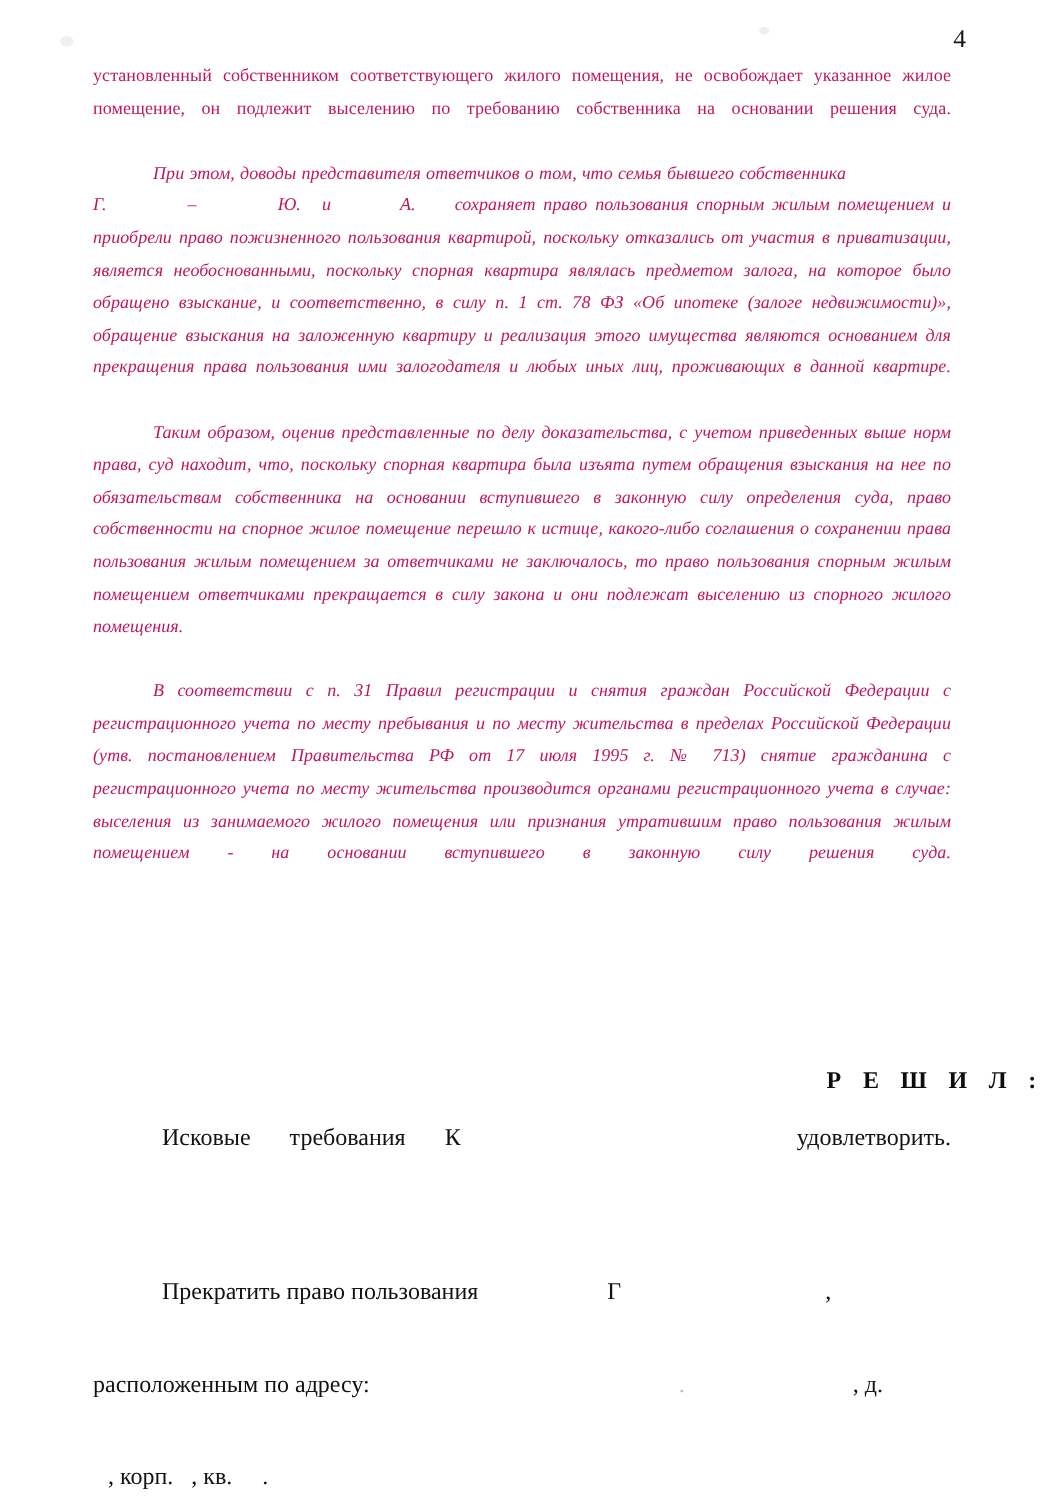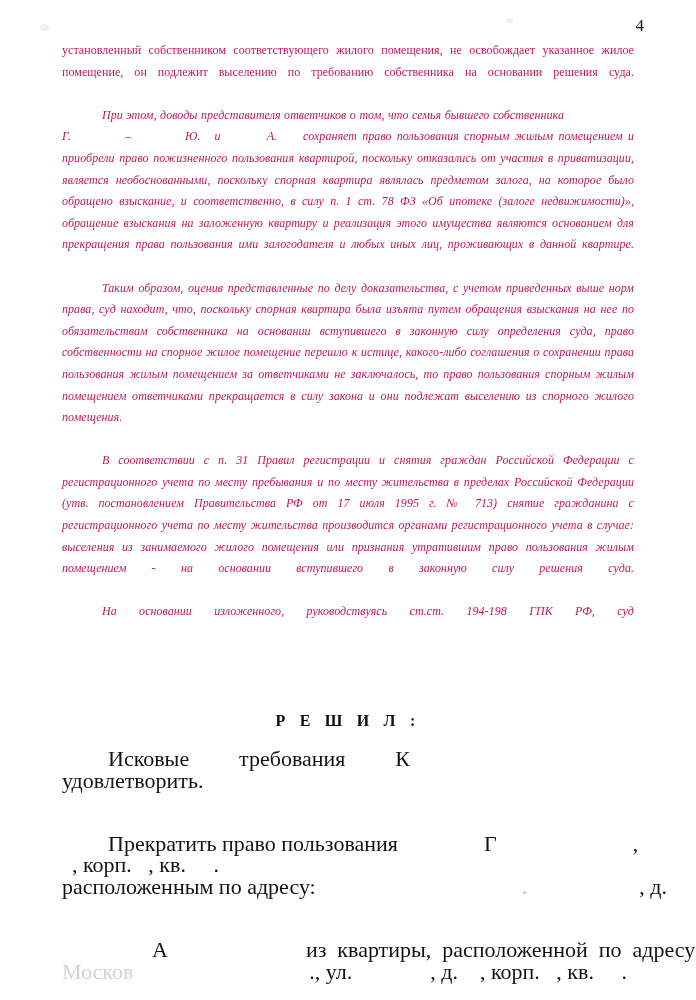--- a/index.html
+++ b/index.html
@@ -65,48 +65,49 @@
     display: inline-block;
     vertical-align: baseline;
   }
 
   
   .verdict-heading {
     position: absolute;
     left: 0;
     top: 712px;
     width: 696px;
-    text-align: center;
+    text-align: right;
     font-size: 16px;
     font-weight: bold;
     letter-spacing: 5.2px;
     color: #0d0d0d;
   }
 
   .ruling-block {
     position: absolute;
     left: 62px;
     top: 748px;
     width: 572px;
   }
   .ruling-para {
     margin: 0;
-    font-size: 22px;
+    font-size: 16px;
     line-height: 21.6px;
     color: #121212;
     text-align: justify;
     text-justify: inter-word;
   }
   .ruling-para:after { content: ""; display: inline-block; width: 100%; }
 
   .ruling-spacer { height: 20px; }
 
   .r-line {
     display: block;
     white-space: pre;
+    margin-top: 40px;
   }
 
   
   .faded {
     color: #d2d2d2;
     filter: blur(0.5px);
   }
   .faint-mark {
     color: #bdbdbd;
   }
@@ -140,40 +141,37 @@
 
     <p class="para indent">
       <span>Таким образом, оценив представленные по делу доказательства, с учетом приведенных выше норм права, суд находит, что, поскольку спорная квартира была изъята путем обращения взыскания на нее по обязательствам собственника на основании вступившего в законную силу определения суда, право собственности на спорное жилое помещение перешло к истице, какого-либо соглашения о сохранении права пользования жилым помещением за ответчиками не заключалось, то право пользования спорным жилым помещением ответчиками прекращается в силу закона и они подлежат выселению из спорного жилого помещения.</span>
     </p>
 
     <p class="para indent">
       <span>В соответствии с п. 31 Правил регистрации и снятия граждан Российской Федерации с регистрационного учета по месту пребывания и по месту жительства в пределах Российской Федерации (утв. постановлением Правительства РФ от 17 июля 1995 г. № 713) снятие гражданина с регистрационного учета по месту жительства производится органами регистрационного учета в случае: выселения из занимаемого жилого помещения или признания утратившим право пользования жилым помещением - на основании вступившего в законную силу решения суда.</span>
     </p>
 
 
-    <p class="para indent">
-      <span>На основании изложенного, руководствуясь ст.ст. 194-198 ГПК РФ,  суд</span>
-    </p>
 
   </div>
 
   <div class="verdict-heading">Р Е Ш И Л :</div>
 
   <div class="ruling-block">
 
     <p class="ruling-para">
       <span class="gap" style="width:46px">&nbsp;</span><span>Исковые требования  К</span><span class="gap" style="width:224px">&nbsp;</span><span>удовлетворить.</span>
     </p>
 
     <div class="ruling-spacer"></div>
 
     <p class="ruling-para">
       <span class="r-line"><span class="gap" style="width:46px">&nbsp;</span><span>Прекратить право пользования</span><span class="gap" style="width:86px">&nbsp;</span><span>Г</span><span class="gap" style="width:136px">&nbsp;</span><span>,</span></span>
+      <span class="r-line"><span>расположенным по адресу:</span><span class="gap" style="width:206px">&nbsp;</span><span class="faint-mark">.</span><span class="gap" style="width:112px">&nbsp;</span><span>, д.</span></span>
       <span class="r-line"><span class="gap" style="width:10px">&nbsp;</span><span>, корп.   , кв.     .</span></span>
-      <span class="r-line"><span>расположенным по адресу:</span><span class="gap" style="width:206px">&nbsp;</span><span class="faint-mark">.</span><span class="gap" style="width:112px">&nbsp;</span><span>, д.</span></span>
     </p>
 
     <div class="ruling-spacer"></div>
 
     <p class="ruling-para">
       <span class="r-line"><span class="gap" style="width:90px">&nbsp;</span><span>А</span><span class="gap" style="width:138px">&nbsp;</span><span>из  квартиры,  расположенной  по  адресу:</span></span>
       <span class="r-line"><span class="faded">Москов</span><span class="gap" style="width:176px">&nbsp;</span><span>., ул.</span><span class="gap" style="width:78px">&nbsp;</span><span>, д.    , корп.   , кв.     .</span></span>
     </p>
 
   </div>

